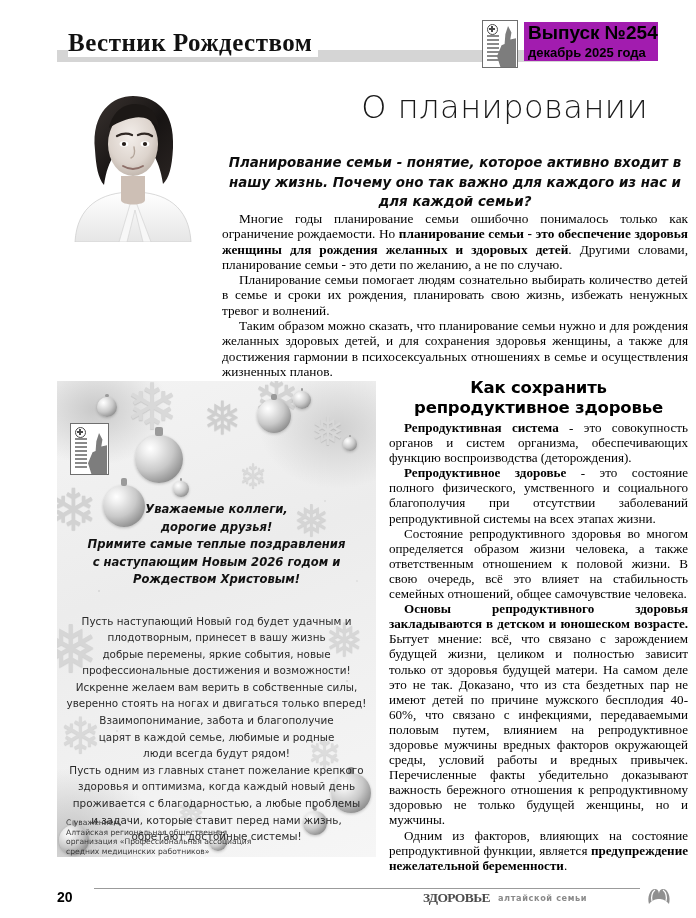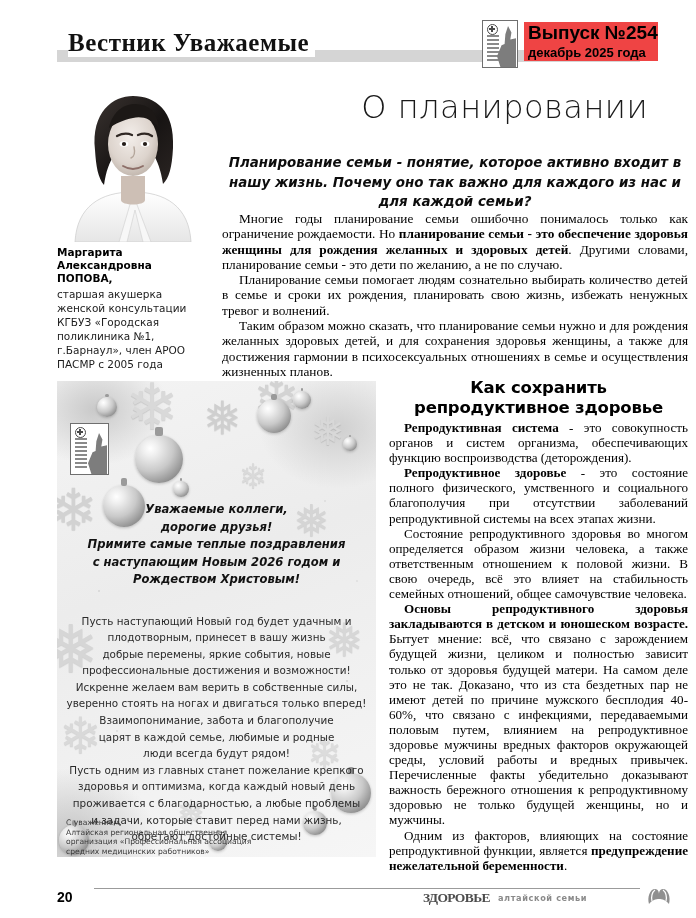--- a/index.html
+++ b/index.html
@@ -44,21 +44,21 @@
     background: #fff;
     padding: 0 6px 0 0;
     z-index: 3;
     white-space: nowrap;
   }
   .issue-block {
     position: absolute;
     left: 524px;
     top: 22px;
     z-index: 3;
-    background: #ef4444;
+    background: #a21caf;
     padding-left: 4px;
   }
   .issue-no {
     font-family: "Liberation Sans", sans-serif;
     font-weight: bold;
     font-size: 19px;
     line-height: 22px;
     color: #000;
     white-space: nowrap;
   }
@@ -357,21 +357,21 @@
     height: 20px;
   }
 </style>
 </head>
 <body>
 
 <div class="page">
 
   <div class="masthead-bar"></div>
 
-  <div class="masthead-title">Вестник  Уважаемые</div>
+  <div class="masthead-title">Вестник  Рождеством</div>
 
   <div class="logo-mark header">
     <div class="logo-cross"></div>
     <div class="logo-lines">
       <i></i>
         <i></i>
         <i></i>
         <i></i>
         <i></i>
         <i></i>
@@ -425,26 +425,20 @@
       <ellipse cx="88" cy="60" rx="4.4" ry="2.7" fill="#ffffff"></ellipse>
       <circle cx="67" cy="60" r="2.1" fill="#241d19"></circle>
       <circle cx="88" cy="60" r="2.1" fill="#241d19"></circle>
 
       <path d="M77 63 q2 9 -3 11" stroke="#b5a79c" stroke-width="1.4" fill="none" stroke-linecap="round"></path>
 
       <path d="M66 82 q10 6 20 0" stroke="#8d6f68" stroke-width="1.9" fill="none" stroke-linecap="round"></path>
     </svg>
   </div>
 
-  <div class="author-box">
-    <div class="author-name">Маргарита</div>
-    <div class="author-name">Александровна</div>
-    <div class="author-name">ПОПОВА,</div>
-    <div class="author-role">старшая акушерка женской консультации КГБУЗ «Городская поликлиника №1, г.Барнаул», член АРОО ПАСМР с 2005 года</div>
-  </div>
 
   <div class="lead">Планирование семьи - понятие, которое активно входит в нашу жизнь. Почему оно так важно для каждого из нас и для каждой семьи?</div>
 
   <div class="body-wide">
       <p><span>Многие годы планирование семьи ошибочно понималось только как ограничение рождаемости. Но </span><b class="run-in">планирование семьи - это обеспечение здоровья женщины для рождения желанных и здоровых детей</b><span>. Другими словами, планирование семьи - это дети по желанию, а не по случаю.</span></p>
       <p><span>Планирование семьи помогает людям сознательно выбирать количество детей в семье и сроки их рождения, планировать свою жизнь, избежать ненужных тревог и волнений.</span></p>
       <p><span>Таким образом можно сказать, что планирование семьи нужно и для рождения желанных здоровых детей, и для сохранения здоровья женщины, а также для достижения гармонии в психосексуальных отношениях в семье и осуществления жизненных планов.</span></p>
     </div>
 
   <div class="col-right">

